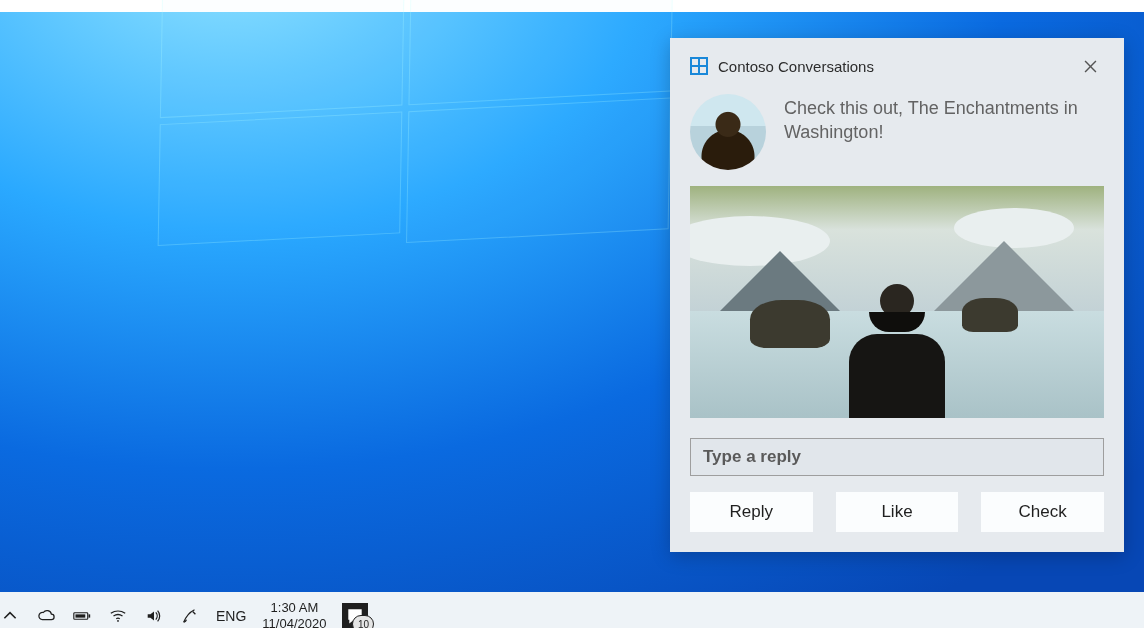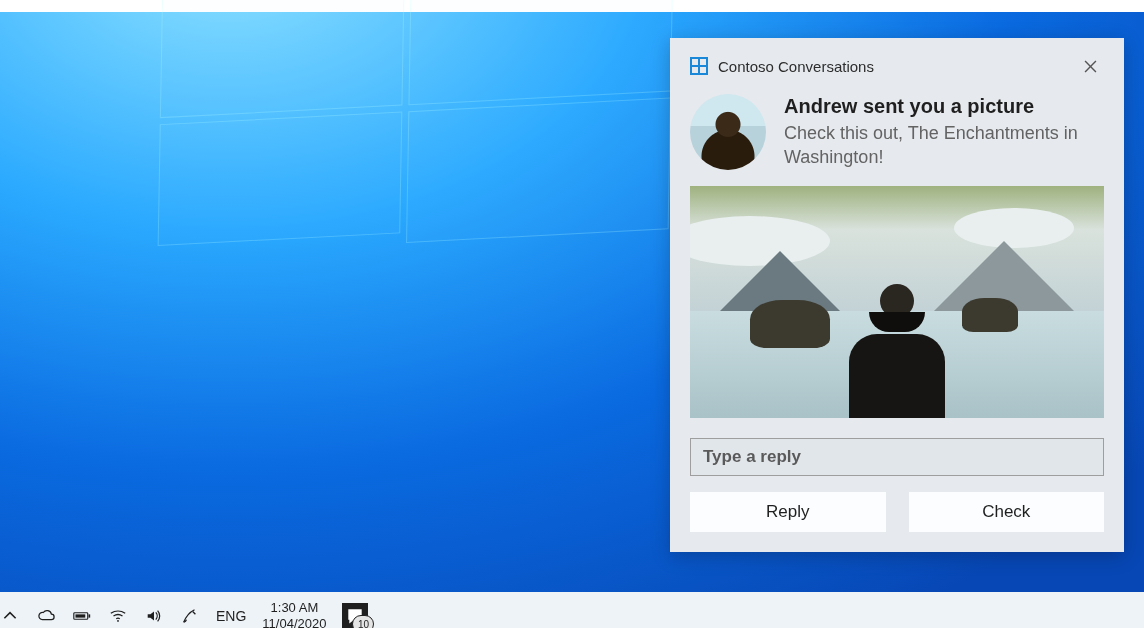--- a/index.html
+++ b/index.html
@@ -139,21 +139,20 @@
         <svg viewBox="0 0 12 12">
             <line x1="1" y1="1" x2="11" y2="11"></line>
             <line x1="11" y1="1" x2="1" y2="11"></line>
           </svg>
       </span>
     </div>
 
     <div class="content">
       <div class="avatar"></div>
       <div>
-        <div class="title">Andrew sent you a picture</div>
         <div class="body">Check this out, The Enchantments in Washington!</div>
       </div>
     </div>
 
     <div class="hero">
       <div class="sky"></div>
       <div class="cloud c1"></div>
         <div class="cloud c2"></div>
       <div class="mtn m1"></div>
         <div class="mtn m2"></div>
@@ -164,20 +163,21 @@
           <div class="head"></div>
           <div class="hood"></div>
           <div class="body"></div>
         </div>
     </div>
 
     <input class="reply-input" type="text" placeholder="Type a reply" style="">
 
     <div class="actions">
       <button>Reply</button>
+      <button>Like</button>
       <button>Check</button>
     </div>
   </div>
 
   <div class="taskbar">
     <div class="tray">
       <span class="ic">
         <svg viewBox="0 0 16 16">
             <polyline points="3,10 8,5 13,10"></polyline>
           </svg>

